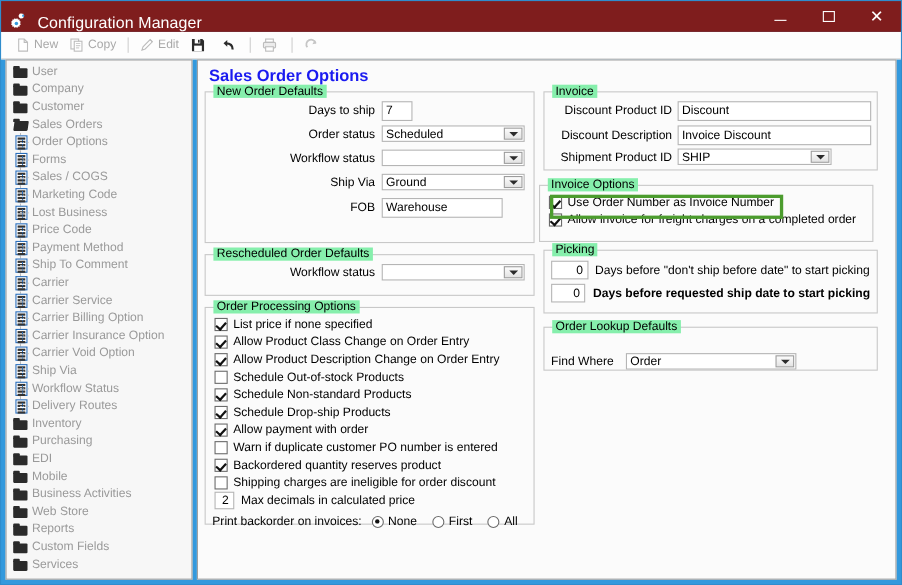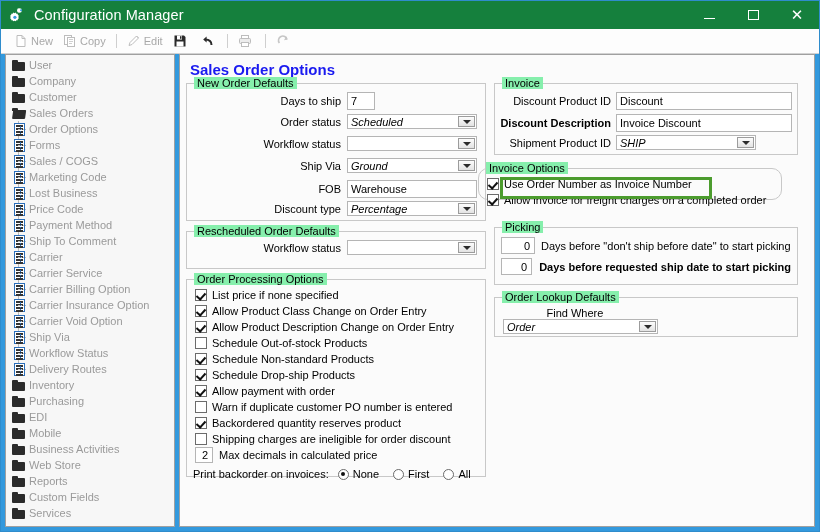--- a/index.html
+++ b/index.html
@@ -19,23 +19,23 @@
     width: 820px; height: 532px;
     background: #3399dd;
     border: 1px solid #2f8ccc;
     display: flex;
     flex-direction: column;
   }
 
   
   #titlebar {
     height: 28px;
-    background: #15803d;
-    display: flex;
-    align-items: center;
+    background: #7f1d1d;
+    display: flex;
+    align-items: flex-end;
     flex: 0 0 auto;
     position: relative;
   }
   #app-icon {
     width: 20px; height: 20px;
     margin-left: 7px;
     position: relative;
     flex: 0 0 auto;
   }
   #title-text {
@@ -245,21 +245,20 @@
     background: #ffffff;
     border: 1px solid #b5b5b5;
     font-size: 11px;
     color: #000;
     padding: 0 3px;
     display: flex;
     align-items: center;
     position: relative;
     white-space: nowrap;
     overflow: hidden;
-    font-style: italic;
   }
   .combo .arrowbox {
     position: absolute;
     right: 1px; top: 1px; bottom: 1px;
     width: 17px;
     background: linear-gradient(#fcfcfc,#e3e3e3);
     border: 1px solid #9c9c9c;
     display: flex; align-items: center; justify-content: center;
   }
   .combo .arrowbox i {
@@ -634,32 +633,23 @@
           <div class="combo" style="margin-left:6px; width:130px;">
             <span>Ground</span>
             <span class="arrowbox">
                 <i></i>
               </span>
           </div>
         </div>
 
         <div class="row" style="left:6px; top:96px; width:288px;">
           <div class="lbl" style="width:148px;">FOB</div>
-          <div class="txt" style="margin-left:6px; width:130px;">Warehouse</div>
-        </div>
-
-        <div class="row" style="left:6px; top:117px; width:288px;">
-          <div class="lbl" style="width:148px;">Discount type</div>
-          <div class="combo" style="margin-left:6px; width:130px;">
-            <span>Percentage</span>
-            <span class="arrowbox">
-                <i></i>
-              </span>
-          </div>
-        </div>
+          <div class="txt" style="margin-left:6px; width:110px;">Warehouse</div>
+        </div>
+
       </div>
 
       <div class="gb" style="left:6px; top:176px; width:300px; height:38px;">
         <div class="gb-title">Rescheduled Order Defaults</div>
         <div class="row" style="left:6px; top:8px; width:288px;">
           <div class="lbl" style="width:148px;">Workflow status</div>
           <div class="combo" style="margin-left:6px; width:130px;">
             <span></span>
             <span class="arrowbox">
                 <i></i>
@@ -739,36 +729,36 @@
 
       <div class="gb" style="left:314px; top:28px; width:304px; height:72px;">
         <div class="gb-title">Invoice</div>
 
         <div class="row" style="left:4px; top:8px; width:296px;">
           <div class="lbl" style="width:112px;">Discount Product ID</div>
           <div class="txt" style="margin-left:5px; width:176px;">Discount</div>
         </div>
 
         <div class="row" style="left:4px; top:30px; width:296px;">
-          <div class="lbl" style="width:112px;font-weight:bold;">Discount Description</div>
+          <div class="lbl" style="width:112px;">Discount Description</div>
           <div class="txt" style="margin-left:5px; width:176px;">Invoice Discount</div>
         </div>
 
         <div class="row" style="left:4px; top:51px; width:296px;">
           <div class="lbl" style="width:112px;">Shipment Product ID</div>
           <div class="combo" style="margin-left:5px; width:140px;">
             <span>SHIP</span>
             <span class="arrowbox">
                 <i></i>
               </span>
           </div>
         </div>
       </div>
 
-      <div class="gb" style="left:298px; top:113px; width:304px; height:32px;border-radius:10px;">
+      <div class="gb" style="left:310px; top:113px; width:304px; height:52px;">
         <div class="gb-title">Invoice Options</div>
         <div id="inv-opt-list" style="position:absolute; left:8px; top:7px; right:6px;">
             <div class="cbrow">
               <span class="cb on"></span>
               <span>Use Order Number as Invoice Number</span>
             </div>
             <div class="cbrow">
               <span class="cb on"></span>
               <span>Allow invoice for freight charges on a completed order</span>
             </div>
@@ -784,21 +774,21 @@
             </div>
             <div style="display: flex; align-items: center; height: 21px;">
               <div class="txt num" style="width: 34px; height: 17px;">0</div>
               <div class="lbl" style="margin-left: 7px; font-weight: bold;">Days before requested ship date to start picking</div>
             </div>
           </div>
       </div>
 
       <div class="gb" style="left:314px; top:242px; width:304px; height:40px;">
         <div class="gb-title">Order Lookup Defaults</div>
-        <div class="row" style="left:6px; top:9px;flex-direction:column;">
+        <div class="row" style="left:6px; top:23px;">
           <div class="lbl" style="width:66px; text-align:left;">Find Where</div>
           <div class="combo" style="margin-left:2px; width:155px;">
             <span>Order</span>
             <span class="arrowbox">
                 <i></i>
               </span>
           </div>
         </div>
       </div>
 

